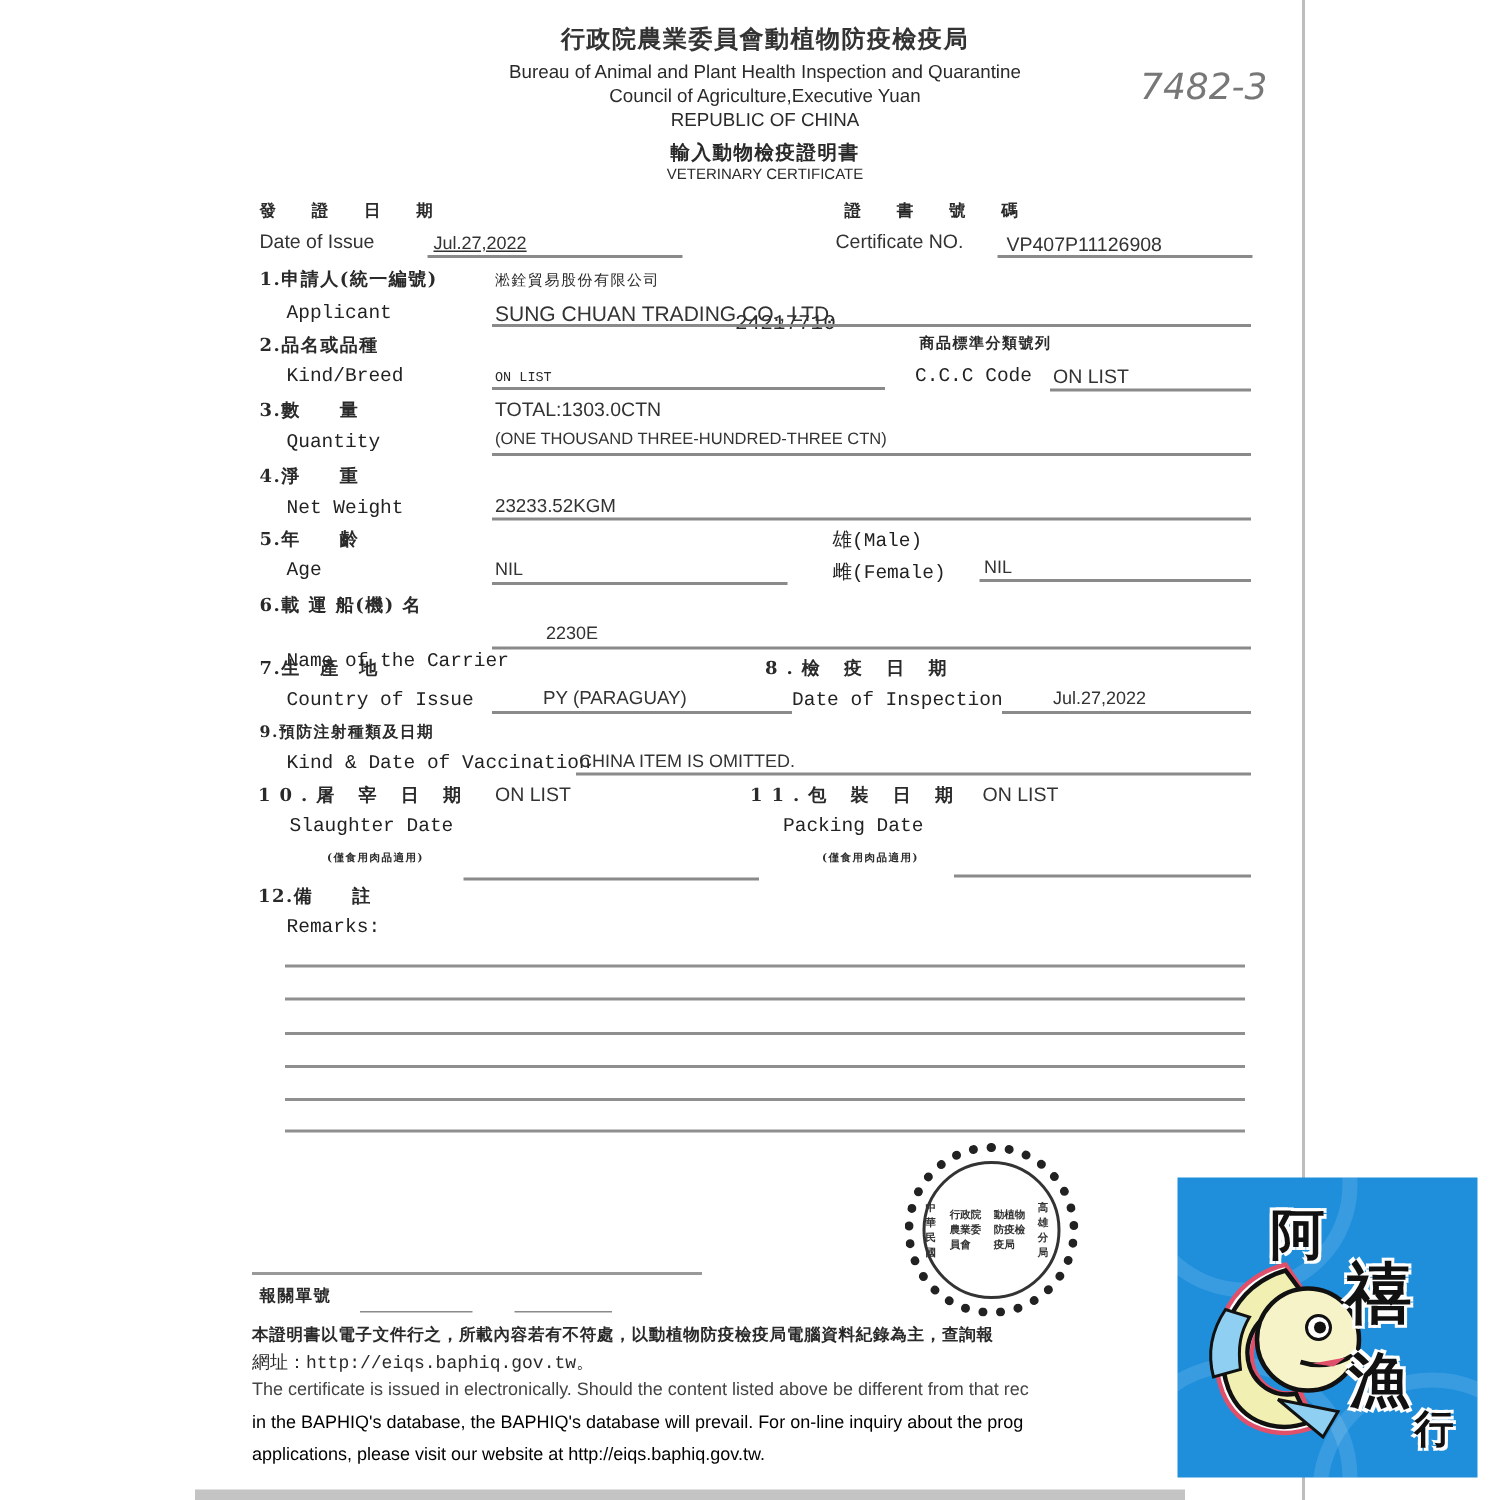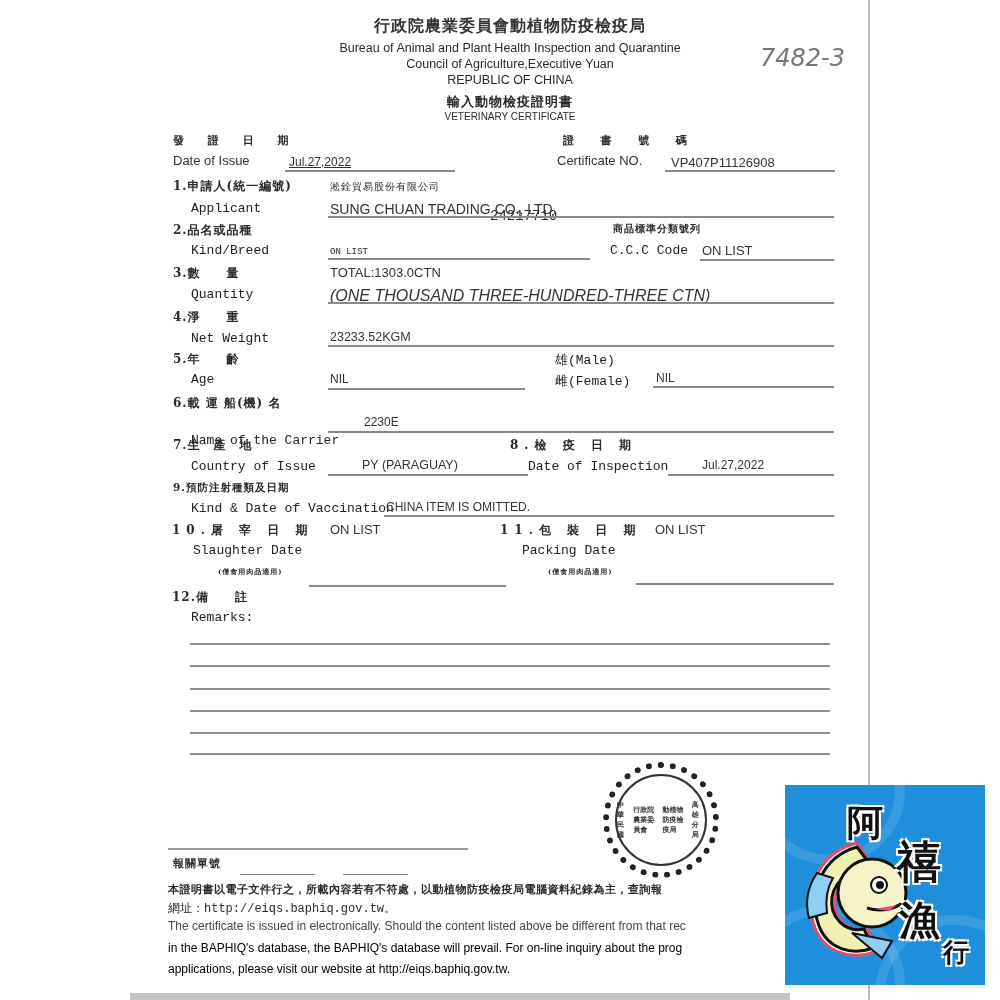--- a/index.html
+++ b/index.html
@@ -36,21 +36,21 @@
 <div class="hdr" style="top:73px;font-size:12.5px;">REPUBLIC OF CHINA</div>
 <div class="hdr cjk" style="top:93px;font-size:13px;">輸入動物檢疫證明書</div>
 <div class="hdr" style="top:111px;font-size:10px;">VETERINARY CERTIFICATE</div>
 <div class="abs" style="left:760px;top:44px;font-size:24px;color:#777;font-family:'DejaVu Sans',sans-serif;font-style:italic;">7482-3</div>
 
 <div class="abs cjk" style="left:173px;top:133px;font-size:11px;letter-spacing:10px;">發 證 日 期</div>
 <div class="abs val" style="left:173px;top:153px;">Date of Issue</div>
 <div class="abs val" style="left:289px;top:155px;font-size:12px;text-decoration:underline;">Jul.27,2022</div>
 <div class="line" style="left:285px;top:170px;width:170px;"></div>
 
-<div class="abs cjk" style="left:563px;top:133px;font-size:11px;letter-spacing:10px;font-family:Liberation Mono, monospace;">證 書 號 碼</div>
+<div class="abs cjk" style="left:563px;top:133px;font-size:11px;letter-spacing:10px;">證 書 號 碼</div>
 <div class="abs val" style="left:557px;top:153px;">Certificate NO.</div>
 <div class="abs val" style="left:671px;top:155px;font-size:13px;">VP407P11126908</div>
 <div class="line" style="left:665px;top:170px;width:170px;"></div>
 
 <div class="abs cjk" style="left:173px;top:178px;font-size:12px;">1.申請人(統一編號)</div>
 <div class="abs cjk" style="left:330px;top:180px;font-size:10px;font-weight:normal;">淞銓貿易股份有限公司</div>
 <div class="abs mono" style="left:490px;top:176px;font-size:14px;margin-top:32px;">24217710</div>
 <div class="abs label" style="left:191px;top:201px;">Applicant</div>
 <div class="abs val" style="left:330px;top:201px;font-size:14px;">SUNG CHUAN TRADING CO., LTD.</div>
 <div class="line" style="left:328px;top:216px;width:506px;"></div>
@@ -60,21 +60,21 @@
 <div class="abs label" style="left:191px;top:243px;">Kind/Breed</div>
 <div class="abs mono" style="left:330px;top:247px;font-size:9px;">ON LIST</div>
 <div class="line" style="left:328px;top:258px;width:262px;"></div>
 <div class="abs label" style="left:610px;top:243px;">C.C.C Code</div>
 <div class="abs val" style="left:702px;top:243px;">ON LIST</div>
 <div class="line" style="left:700px;top:259px;width:134px;"></div>
 
 <div class="abs cjk" style="left:173px;top:265px;font-size:12px;">3.數　　量</div>
 <div class="abs val" style="left:330px;top:265px;">TOTAL:1303.0CTN</div>
 <div class="abs label" style="left:191px;top:287px;">Quantity</div>
-<div class="abs val" style="left:330px;top:287px;font-size:16px;font-style:italic;">(ONE THOUSAND THREE-HUNDRED-THREE CTN)</div>
+<div class="abs val" style="left:330px;top:287px;font-size:11px;">(ONE THOUSAND THREE-HUNDRED-THREE CTN)</div>
 <div class="line" style="left:328px;top:302px;width:506px;"></div>
 
 <div class="abs cjk" style="left:173px;top:309px;font-size:12px;">4.淨　　重</div>
 <div class="abs label" style="left:191px;top:331px;">Net Weight</div>
 <div class="abs val" style="left:330px;top:330px;font-size:12.5px;">23233.52KGM</div>
 <div class="line" style="left:328px;top:345px;width:506px;"></div>
 
 <div class="abs cjk" style="left:173px;top:351px;font-size:12px;">5.年　　齡</div>
 <div class="abs label" style="left:555px;top:351px;">雄(Male)</div>
 <div class="abs label" style="left:191px;top:372px;">Age</div>

